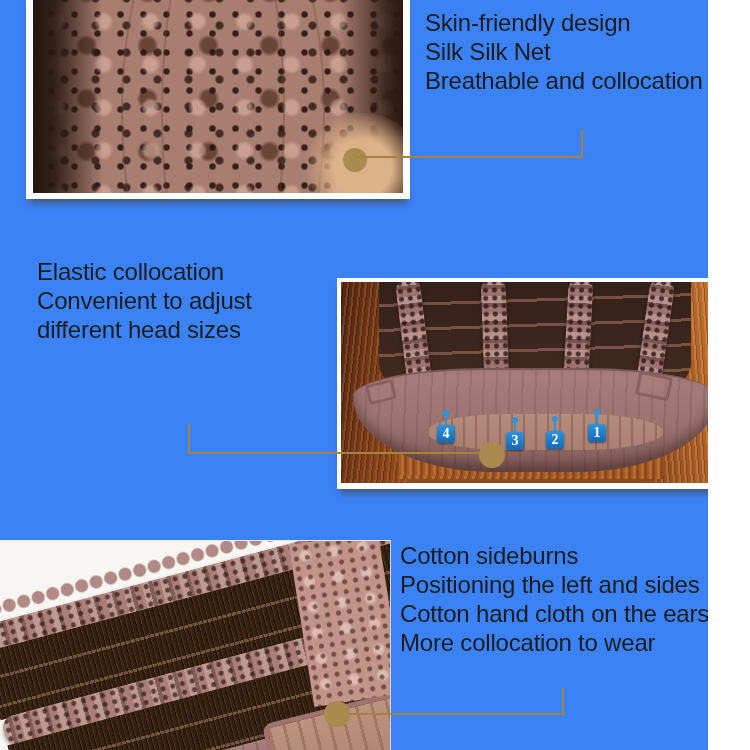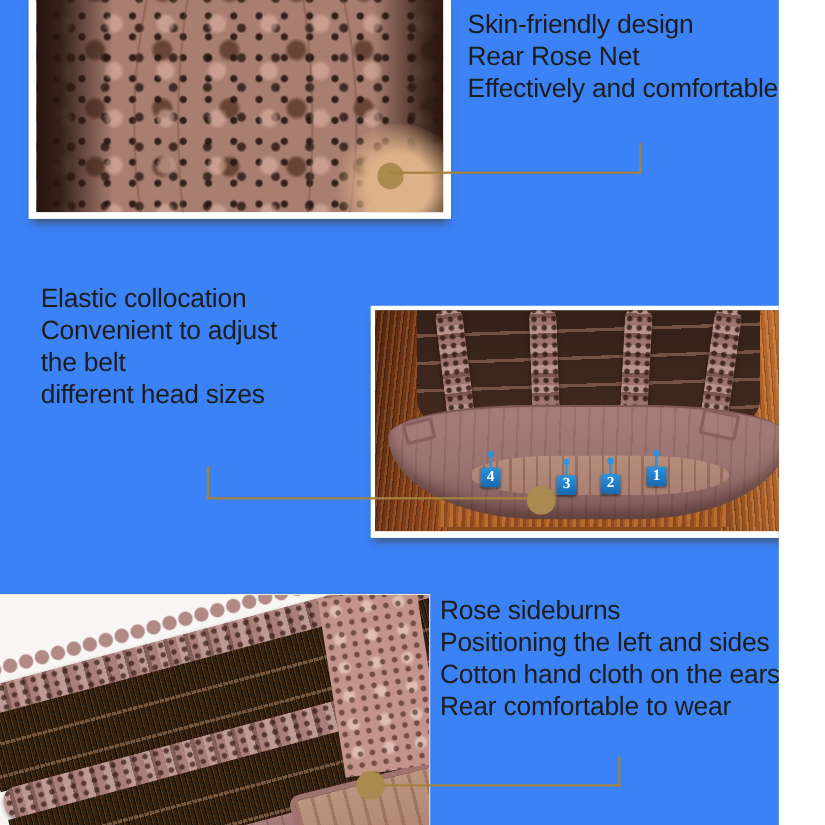--- a/index.html
+++ b/index.html
@@ -139,28 +139,27 @@
       <div class="hair1L"></div>
       <div class="hair1R"></div>
       <div class="hair1light"></div>
     </div>
   </div>
   <div class="cdot" style="left:343px;top:148px;width:24px;height:24px;"></div>
   <div class="cline" style="left:354px;top:156px;width:229px;height:2px;"></div>
   <div class="cline" style="left:581px;top:130px;width:2px;height:28px;"></div>
   <div class="tblock tb1">
     <div>Skin-friendly design</div>
-    <div>Rear Rose Net</div>
-    <div>Effectively and comfortable</div>
+    <div>Silk Silk Net</div>
+    <div>Breathable and collocation</div>
   </div>
 
   <div class="tblock tb2">
     <div>Elastic collocation</div>
     <div>Convenient to adjust</div>
-    <div>the belt</div>
     <div>different head sizes</div>
   </div>
   <div class="photo ph2">
     <div class="pc">
       <div class="p2base"></div>
       <div class="hair2L"></div>
       <div class="hair2R"></div>
       <div class="interior">
         <div class="braid br1"></div>
         <div class="braid br2"></div>
@@ -210,19 +209,19 @@
         <div class="band3"></div>
         <div class="pad3"></div>
       </div>
       <div class="lace3"></div>
     </div>
   </div>
   <div class="cdot" style="left:324px;top:701px;width:26px;height:26px;"></div>
   <div class="cline" style="left:348px;top:713px;width:216px;height:2px;"></div>
   <div class="cline" style="left:562px;top:688px;width:2px;height:27px;"></div>
   <div class="tblock tb3">
-    <div>Rose sideburns</div>
+    <div>Cotton sideburns</div>
     <div>Positioning the left and sides</div>
     <div>Cotton hand cloth on the ears</div>
-    <div>Rear comfortable to wear</div>
+    <div>More collocation to wear</div>
   </div>
 
 </div>
 
 </body></html>

